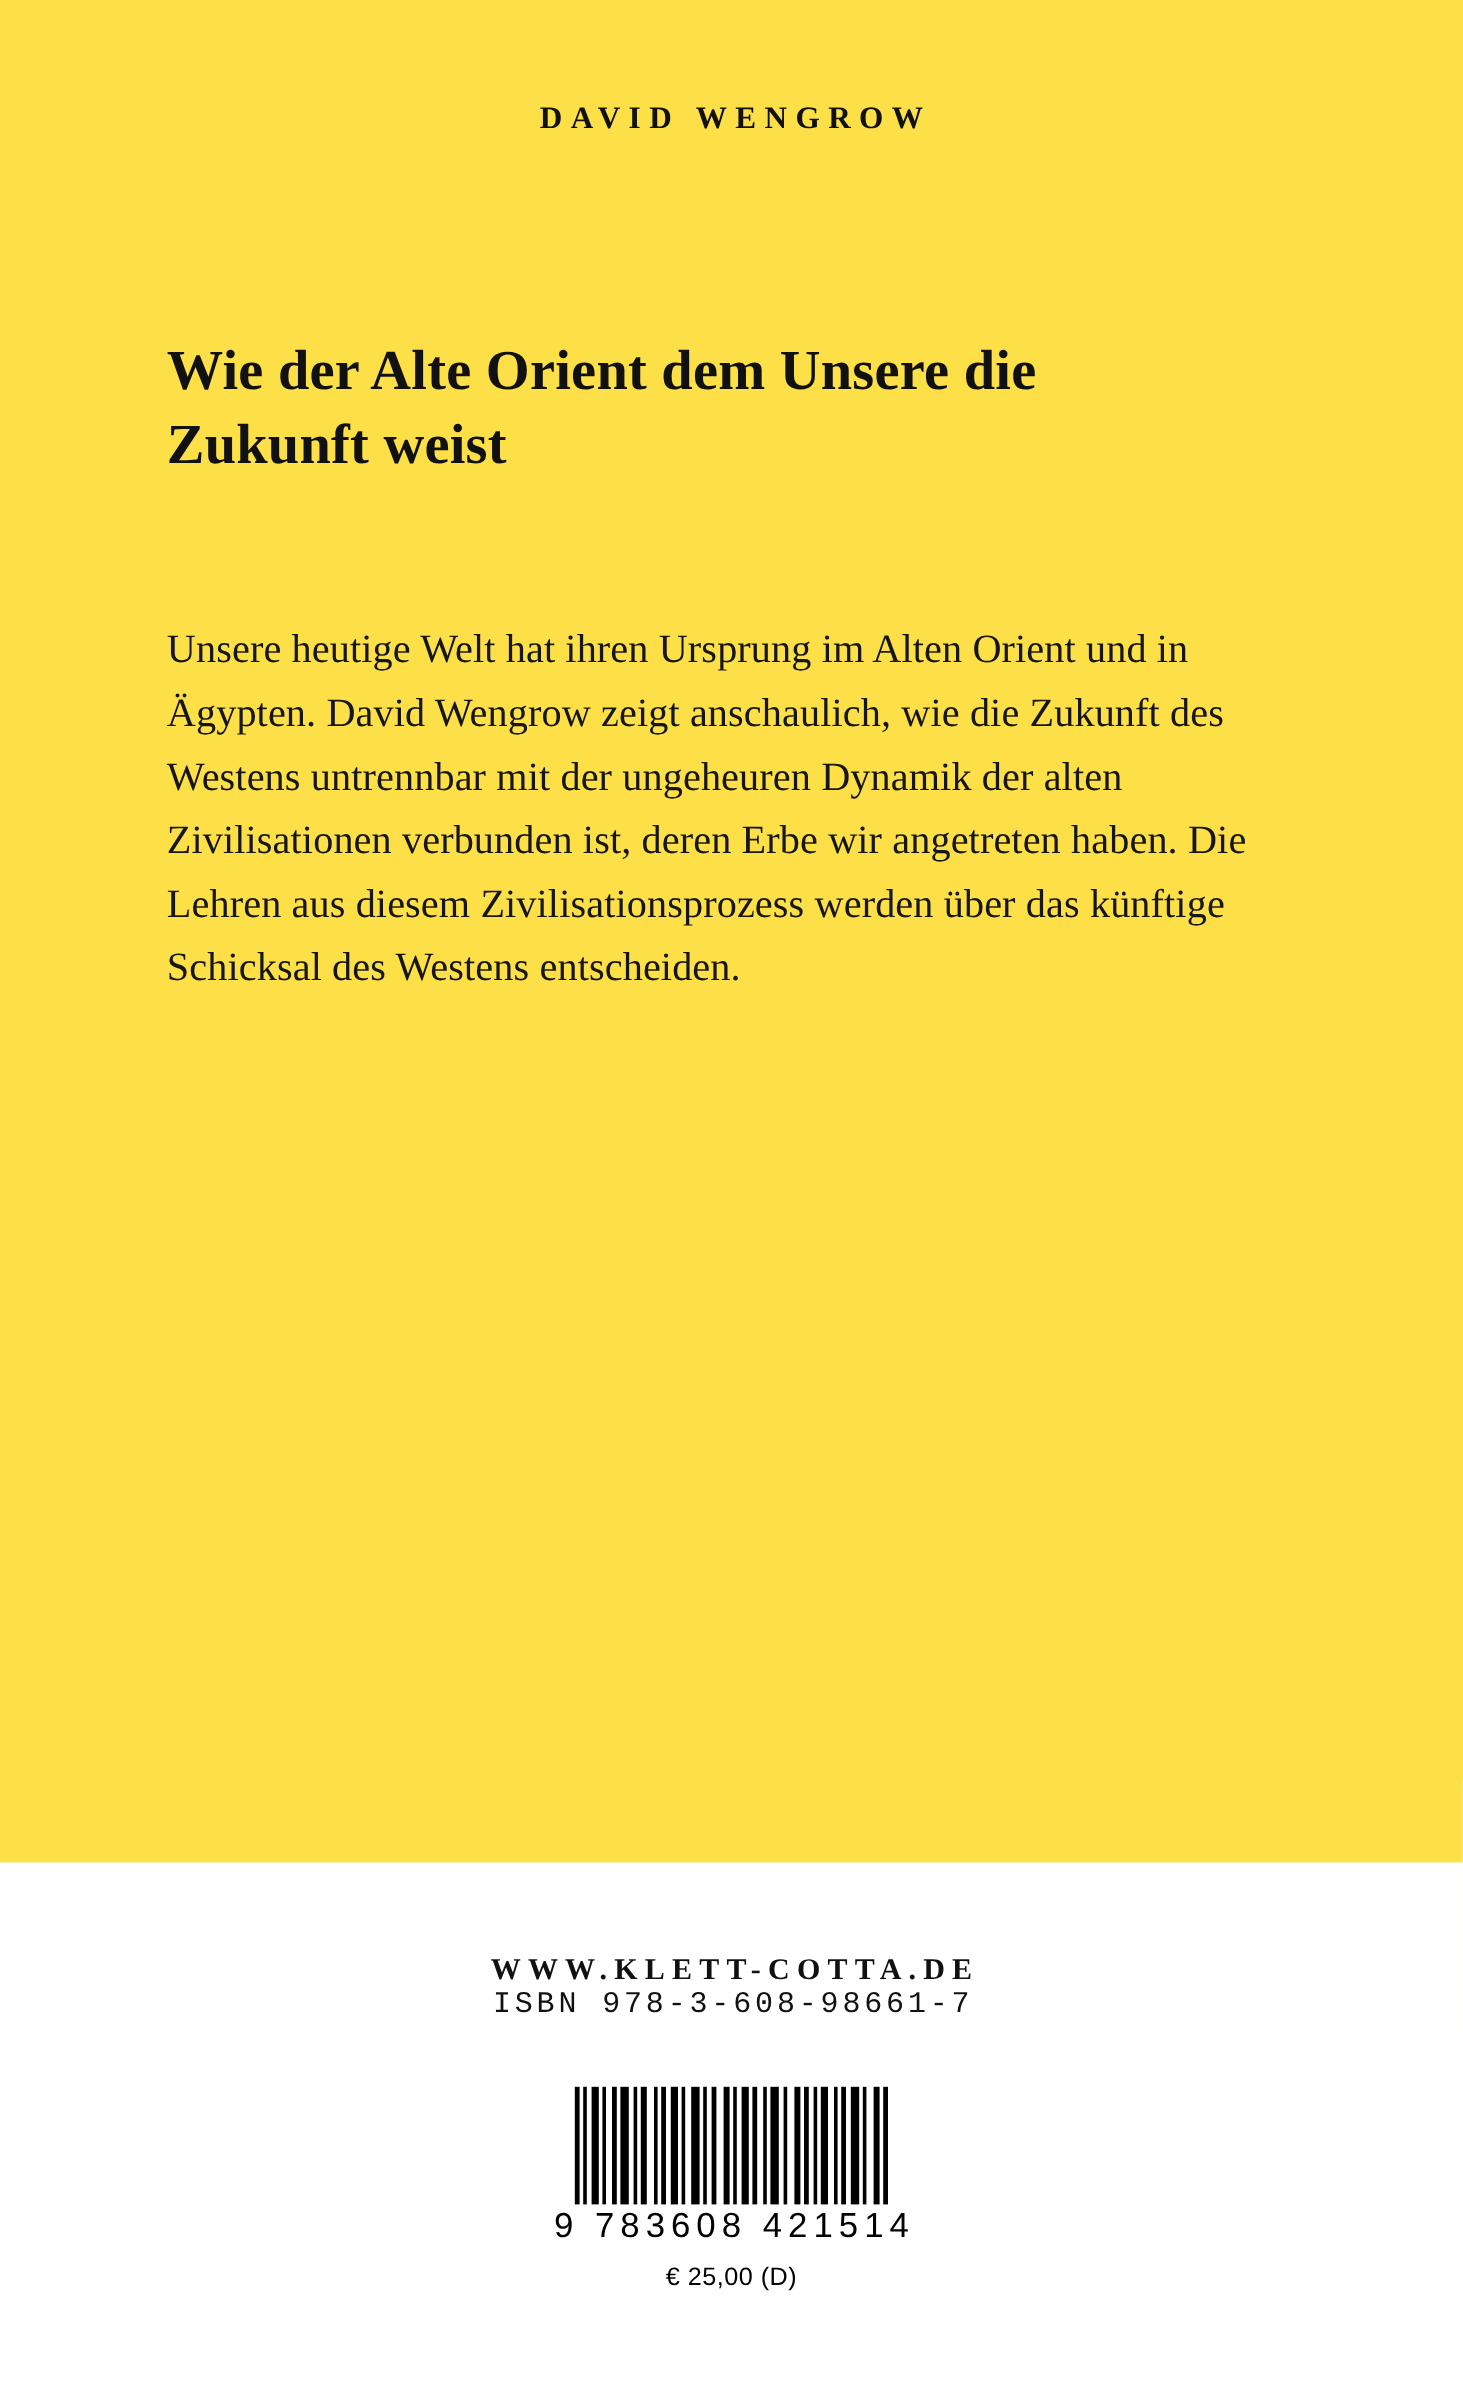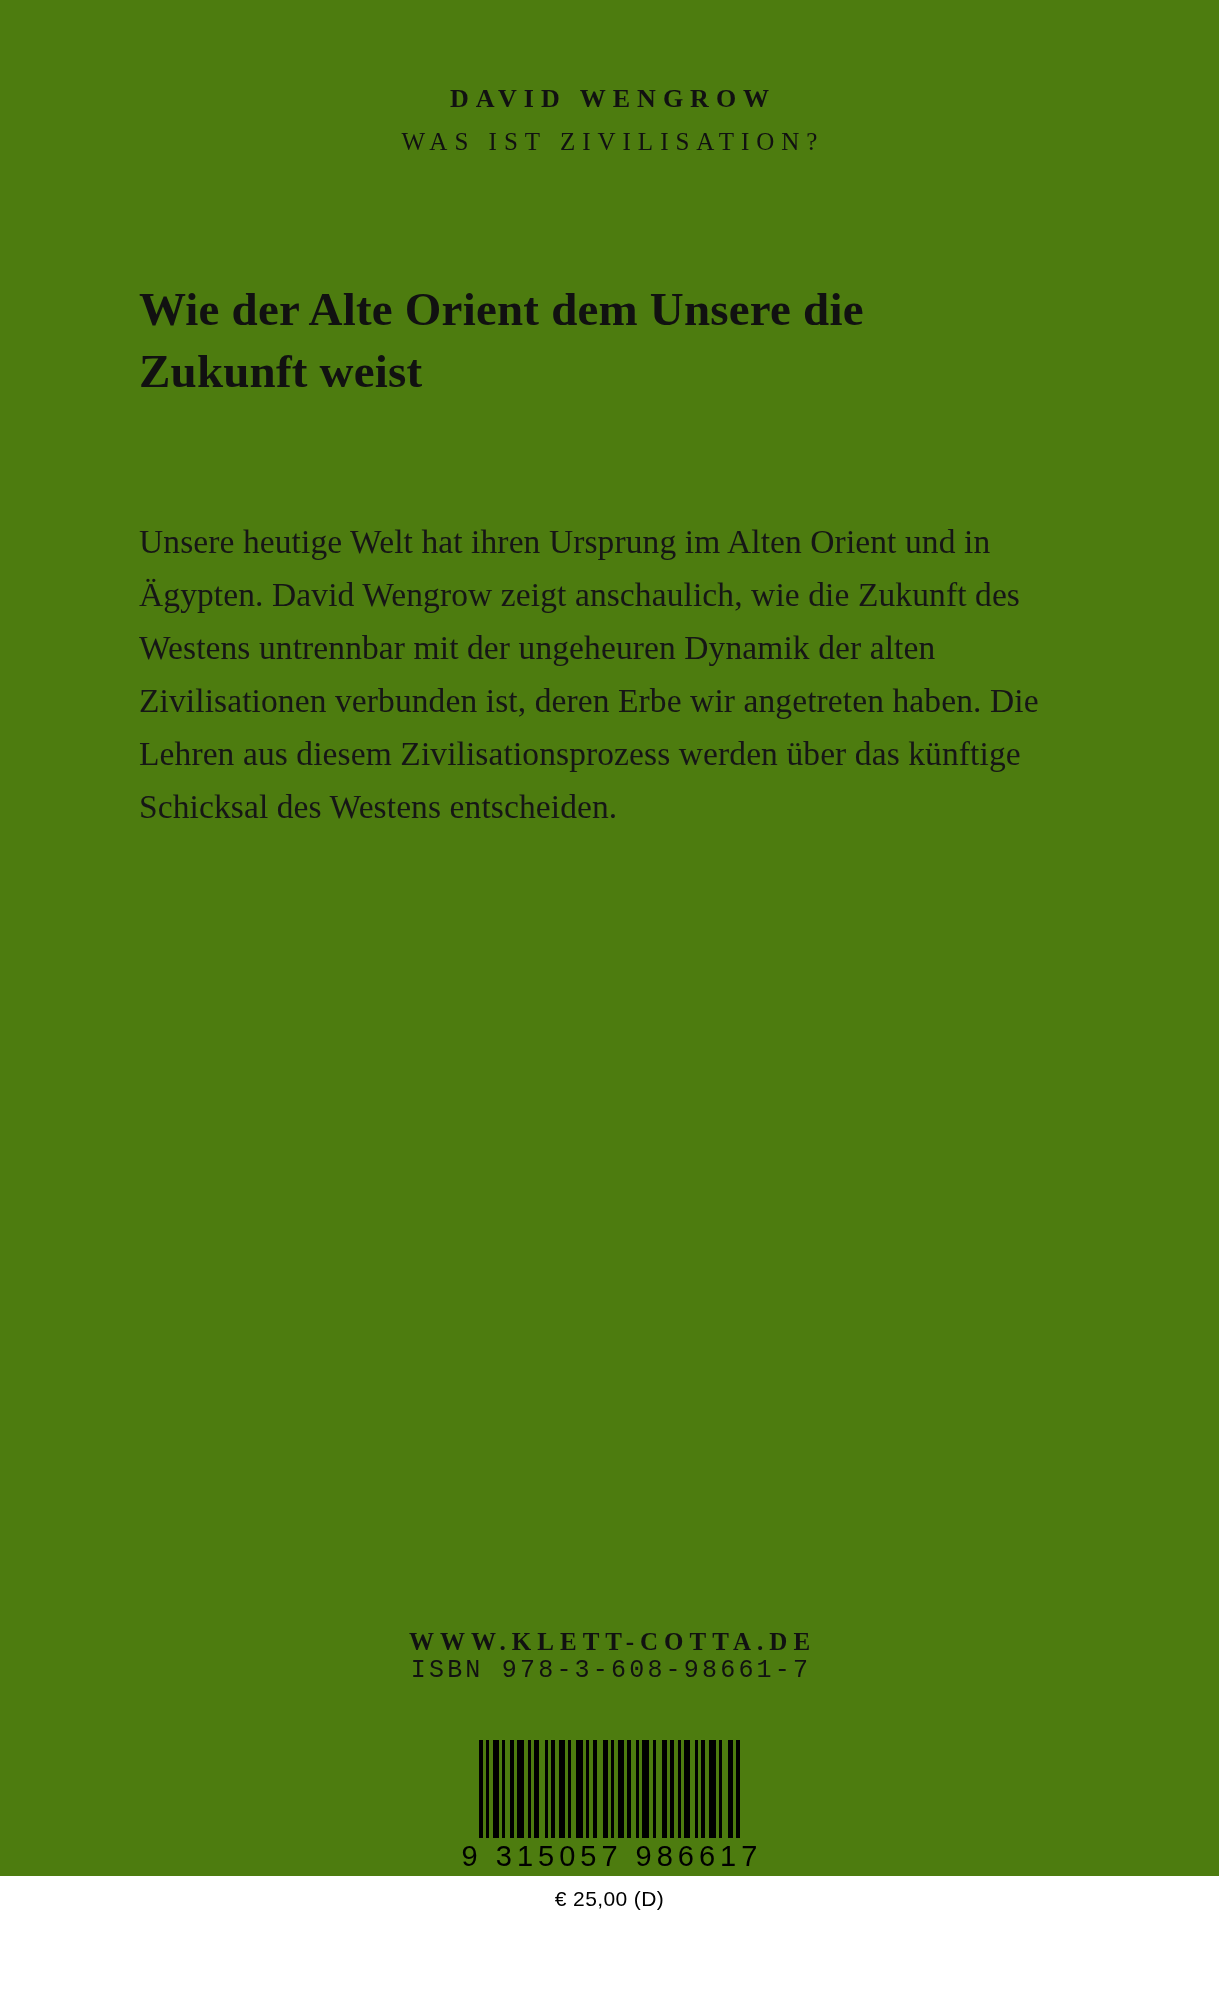--- a/index.html
+++ b/index.html
@@ -14,22 +14,22 @@
     font-family: "Liberation Serif", serif;
     color: #1a1a1a;
     overflow: hidden;
   }
 
   .page {
     position: absolute;
     left: 0;
     top: 0;
     width: 1219px;
-    height: 1876px;
-    background: #4d7c0f;
+    height: 1552px;
+    background: #fde047;
   }
 
   
   .header {
     position: absolute;
     left: 0;
     top: 82px;
     width: 1219px;
     text-align: center;
   }
@@ -146,21 +146,20 @@
     letter-spacing: 0.4px;
   }
 </style>
 </head>
 <body>
 
 <div class="page">
 
   <div class="header">
     <div class="author-name">DAVID WENGROW</div>
-    <div class="book-title-small">WAS IST ZIVILISATION?</div>
   </div>
 
   <div class="headline">Wie der Alte Orient dem Unsere die Zukunft weist</div>
 
   <div class="blurb">Unsere heutige Welt hat ihren Ursprung im Alten Orient und in Ägypten. David Wengrow zeigt anschaulich, wie die Zukunft des Westens untrennbar mit der ungeheuren Dynamik der alten Zivilisationen verbunden ist, deren Erbe wir angetreten haben. Die Lehren aus diesem Zivilisationsprozess werden über das künftige Schicksal des Westens entscheiden.</div>
 
   <div class="footer">
     <div class="website">WWW.KLETT-COTTA.DE</div>
     <div class="isbn">ISBN 978-3-608-98661-7</div>
   </div>
@@ -193,17 +192,17 @@
       <i class="s" style="width:4px"></i><i class="g" style="width:4px"></i>
       <i class="s" style="width:3px"></i><i class="g" style="width:3px"></i>
       <i class="s" style="width:6px"></i><i class="g" style="width:5px"></i>
       <i class="s" style="width:3px"></i><i class="g" style="width:3px"></i>
       <i class="s" style="width:4px"></i><i class="g" style="width:4px"></i>
       <i class="s" style="width:7px"></i><i class="g" style="width:3px"></i>
       <i class="s" style="width:3px"></i><i class="g" style="width:6px"></i>
       <i class="s" style="width:5px"></i><i class="g" style="width:3px"></i>
       <i class="s" style="width:4px"></i>
     </div>
-    <div class="barcode-digits">9 315057 986617</div>
+    <div class="barcode-digits">9 783608 421514</div>
     <div class="price">€ 25,00 (D)</div>
   </div>
 
 </div>
 
 </body></html>

